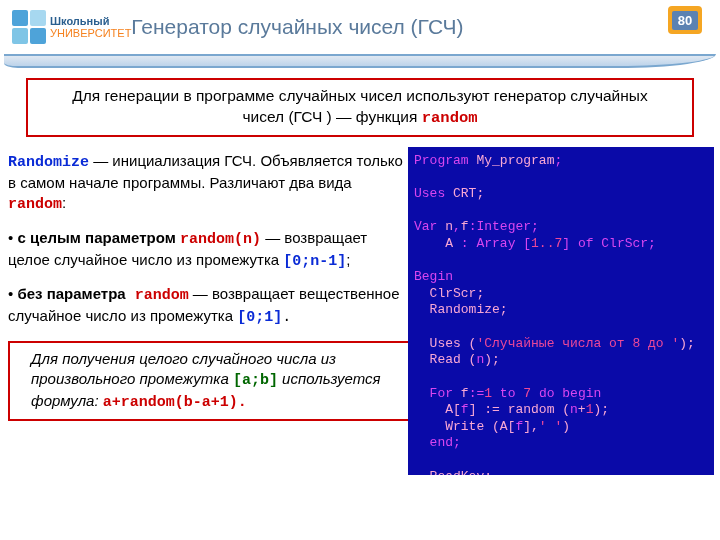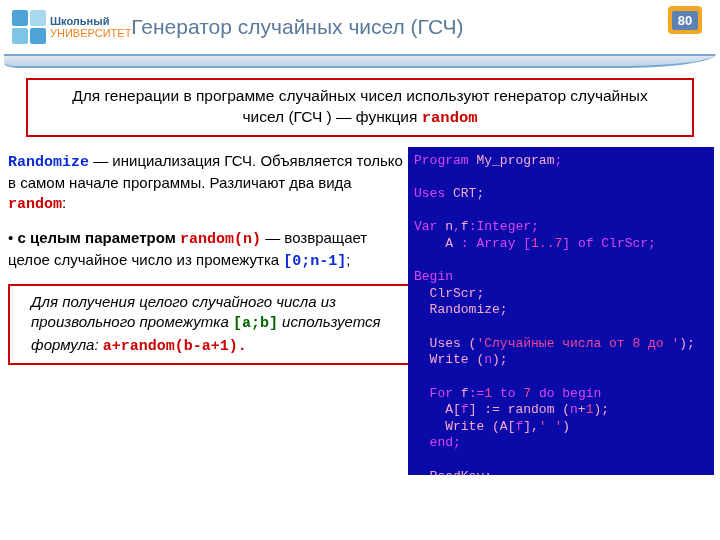--- a/index.html
+++ b/index.html
@@ -151,38 +151,41 @@
 </div>
 
 <div class="content">
   <div class="left-col">
     <p>
       <span class="mono kw-blue">Randomize</span><span> — инициализация ГСЧ. Объявляется только в самом начале программы. Различают два вида </span><span class="mono kw-red">random</span><span>:</span>
     </p>
     <p>
       <span>• </span><b><span>с целым параметром </span><span class="mono kw-red">random(n)</span></b><span> — возвращает целое случайное число из промежутка </span><b><span class="mono kw-blue">[0;n-1]</span></b><span>;</span>
     </p>
+    <p>
+      <span>• </span><b><span>без параметра</span><span class="mono kw-red"> random</span></b><span> — возвращает вещественное случайное число из промежутка </span><b><span class="mono kw-blue">[0;1]</span></b><span class="dot">.</span>
+    </p>
     <div class="formula-box">
       <span>Для получения целого случайного числа из произвольного промежутка </span><span class="fkw ab">[a;b]</span><span> используется формула: </span><span class="fkw fr">a+random(b-a+1)</span><span class="fkw fr">.</span>
     </div>
   </div>
 
   <div class="code-panel"><span class="c-white">Program </span><span class="c-yellow">My_program</span><span class="c-white">;</span>
 <span></span>
 <span class="c-white">Uses </span><span class="c-yellow">CRT;</span>
 <span></span>
 <span class="c-white">Var </span><span class="c-yellow">n</span><span class="c-white">,</span><span class="c-yellow">f</span><span class="c-white">:Integer;</span>
 <span class="c-yellow">    A </span><span class="c-white">: </span><span class="c-white">Array </span><span class="c-white">[</span><span class="c-cyan">1..7</span><span class="c-white">] </span><span class="c-white">of </span><span class="c-white">ClrScr;</span>
 <span></span>
 <span class="c-white">Begin</span>
 <span class="c-yellow">  ClrScr;</span>
 <span class="c-yellow">  Randomize;</span>
 <span></span>
 <span class="c-yellow">  Uses (</span><span class="c-cyan">'Случайные числа от 8 до '</span><span class="c-yellow">);</span>
-<span class="c-yellow">  Write (</span><span class="c-white">n</span><span class="c-yellow">);</span>
+<span class="c-yellow">  Read (</span><span class="c-white">n</span><span class="c-yellow">);</span>
 <span></span>
 <span class="c-white">  For </span><span class="c-yellow">f</span><span class="c-white">:=</span><span class="c-cyan">1</span><span class="c-white"> to </span><span class="c-cyan">7</span><span class="c-white"> do begin</span>
 <span class="c-yellow">    A[</span><span class="c-white">f</span><span class="c-yellow">] := random (</span><span class="c-white">n</span><span class="c-yellow">+</span><span class="c-cyan">1</span><span class="c-yellow">);</span>
 <span class="c-yellow">    Write (A[</span><span class="c-white">f</span><span class="c-yellow">],</span><span class="c-cyan">' '</span><span class="c-yellow">)</span>
 <span class="c-white">  end;</span>
 <span></span>
 <span class="c-yellow">  ReadKey;</span>
 
 </div>
 </div>

